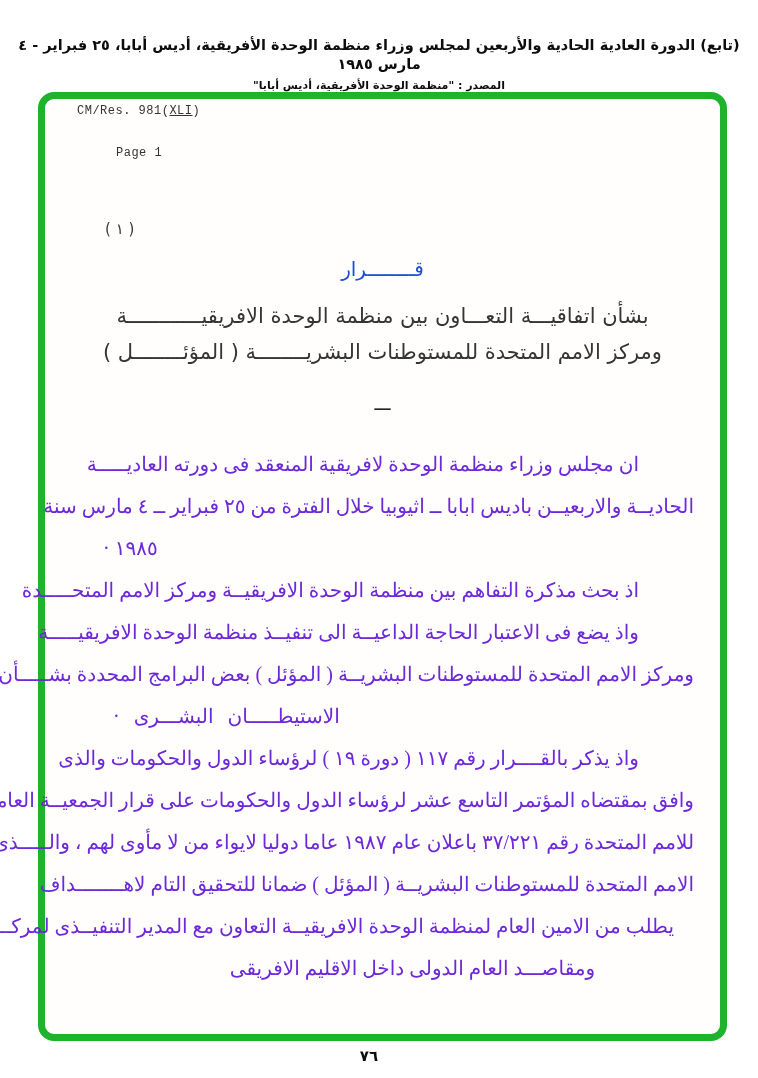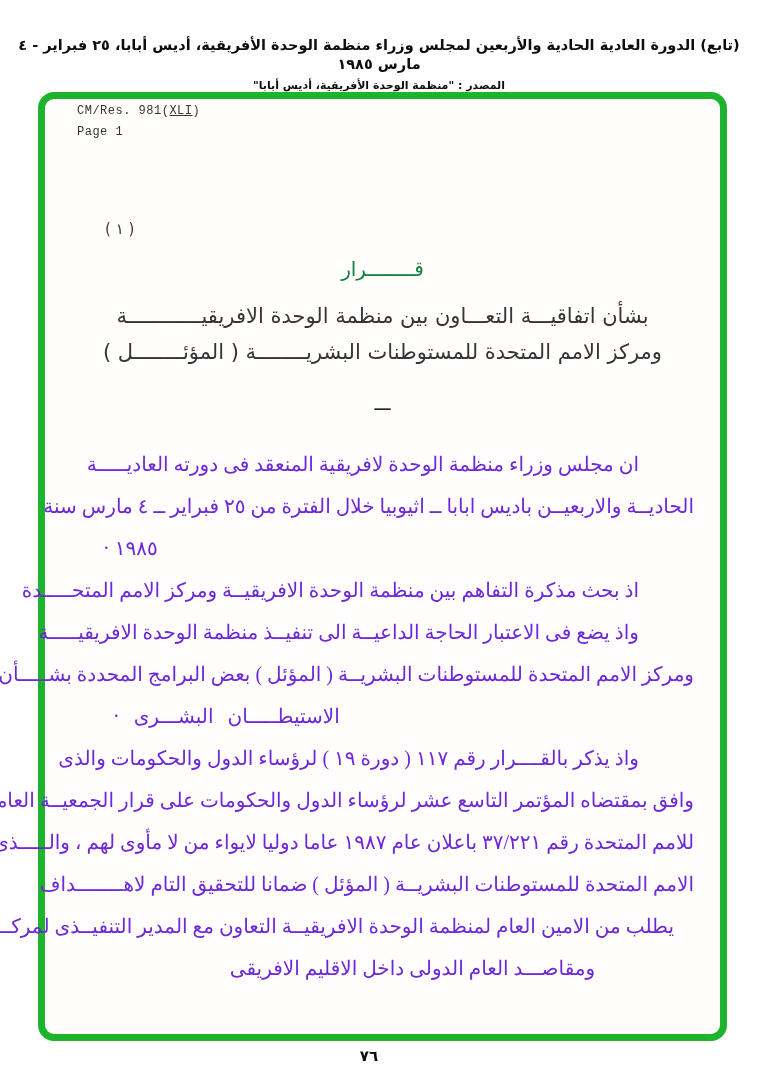--- a/index.html
+++ b/index.html
@@ -17,27 +17,27 @@
     position:absolute;left:38px;top:92px;width:675px;height:935px;
     border:7px solid #1db32c;border-radius:16px;background:#fffefd;
   }
 
   
   .doc-ref,.page-label{
     position:absolute;left:32px;font-family:"Liberation Mono","DejaVu Sans Mono",monospace;
     font-size:12px;color:#343434;letter-spacing:.5px;white-space:nowrap;
   }
   .doc-ref{top:5px;}
-  .page-label{top:26px;}
+  .page-label{top:47px;margin-left:39px;}
   .ref-session{text-decoration:underline;}
 
   
   .item-number{position:absolute;left:60px;top:121px;font-size:15px;color:#3a3a3a;}
   .res-title{position:absolute;top:158px;left:0;right:0;text-align:center;
-             font-size:20px;color:#15803d;direction:rtl;}
+             font-size:20px;color:#1d4ed8;direction:rtl;}
   .res-subtitle{position:absolute;left:0;right:0;text-align:center;direction:rtl;
                 font-size:21px;color:#353535;white-space:nowrap;}
   .subtitle-1{top:205px;}
   .subtitle-2{top:241px;}
   .sep-dash{position:absolute;top:294px;left:0;right:0;text-align:center;
             font-size:18px;font-weight:normal;color:#222;}
 
   
   .body-text{
     position:absolute;top:350px;left:26px;right:26px;direction:rtl;

